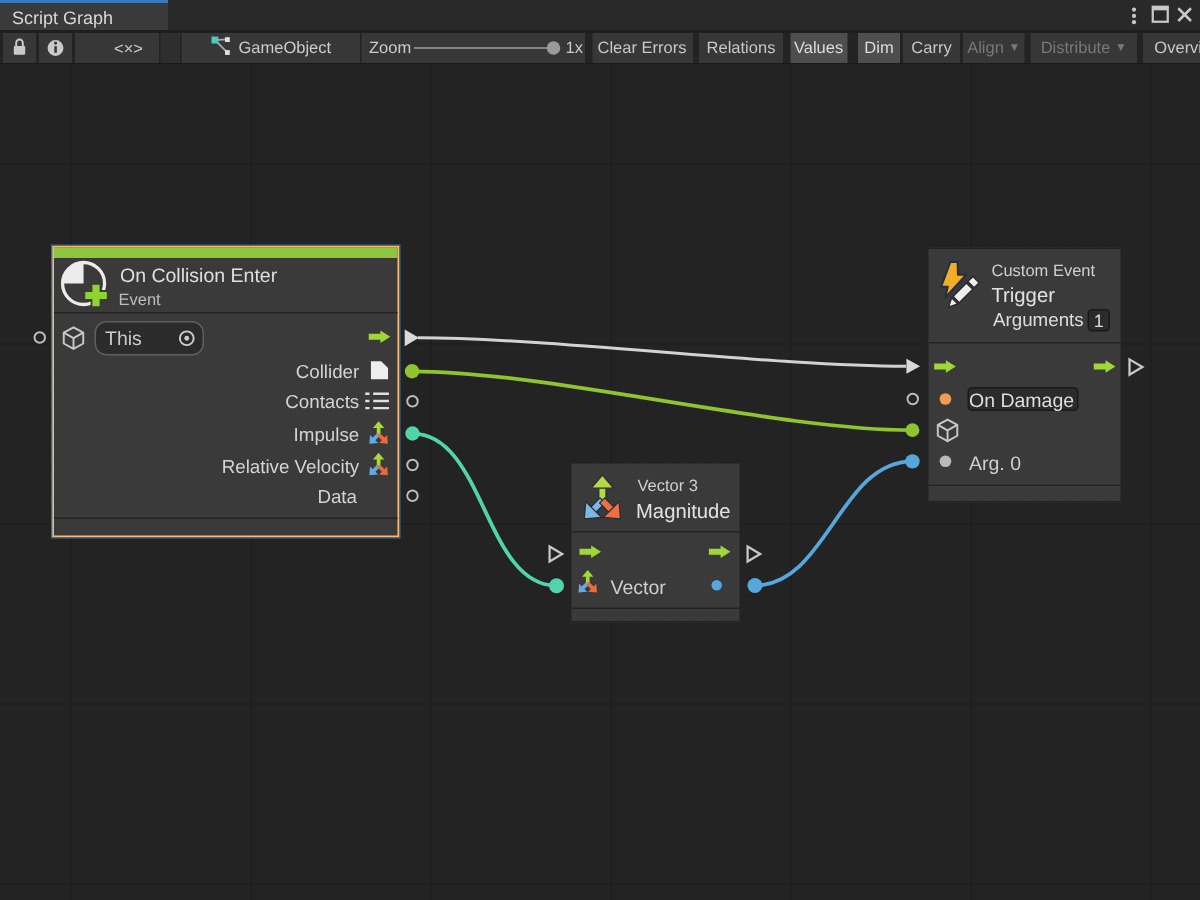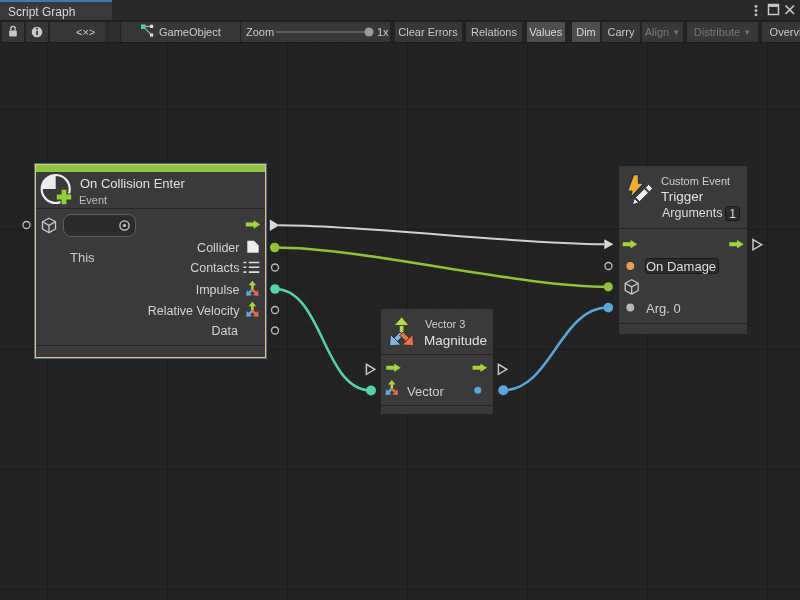--- a/index.html
+++ b/index.html
@@ -68,21 +68,21 @@
 
 <div class="node" id="node1">
  <div class="inner">
       <div class="inner2">
   <div class="abs" id="greenbar"></div>
   <div class="nlabel" style="left:44px;top:10.5px;font-size:13px;color:#e0e0e0;">On Collision Enter</div>
   <div class="nlabel" style="left:43px;top:29px;font-size:11px;color:#bdbdbd;">Event</div>
   <div class="sep" style="top:43px;"></div>
 
   <div class="field" style="left:27px;top:49px;width:73px;height:23px;border:1.5px solid #5f5f5f;border-radius:8px;"></div>
-  <div class="nlabel" style="left:34px;top:53px;font-size:13px;color:#cccccc;margin-top:32px;">This</div>
+  <div class="nlabel" style="left:34px;top:53px;font-size:13px;color:#cccccc;">This</div>
 
   <div class="nlabel" style="right:25.5px;top:76px;font-size:12.5px;text-align:right;">Collider</div>
   <div class="nlabel" style="right:25.5px;top:96px;font-size:12.5px;text-align:right;">Contacts</div>
   <div class="nlabel" style="right:25.5px;top:117.5px;font-size:12.5px;text-align:right;">Impulse</div>
   <div class="nlabel" style="right:25.5px;top:138.5px;font-size:12.5px;text-align:right;">Relative Velocity</div>
   <div class="nlabel" style="right:27px;top:159px;font-size:12.5px;text-align:right;">Data</div>
   <div class="sep" style="top:180px;"></div>
  </div>
     </div>
 </div>

